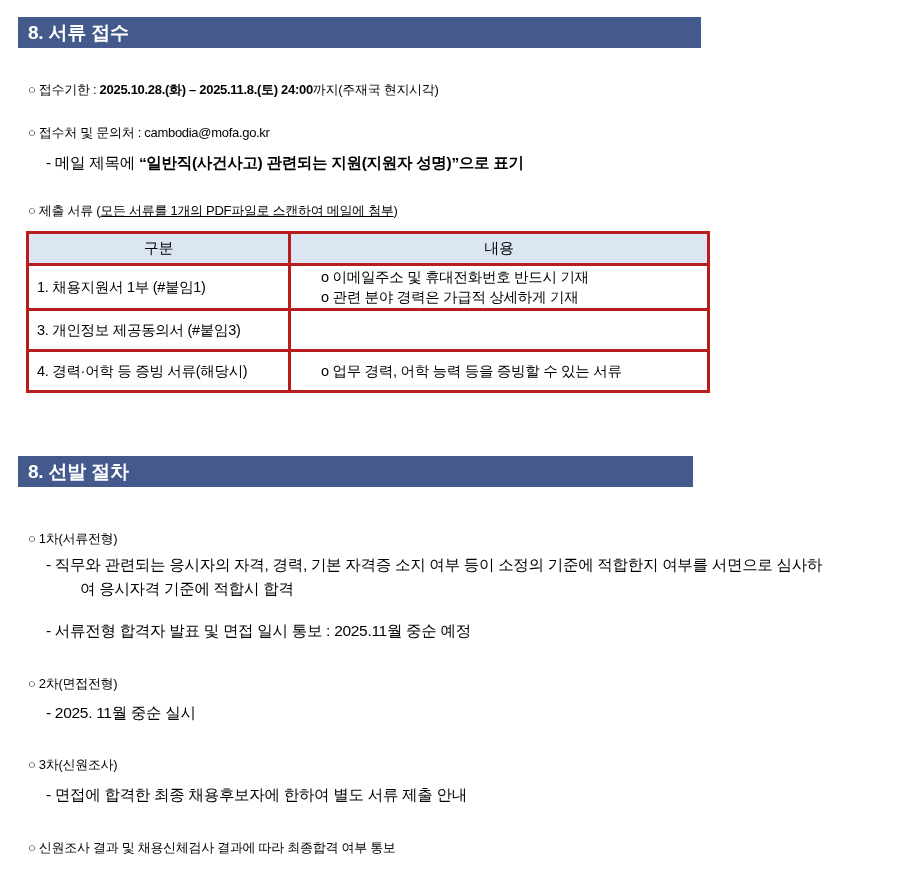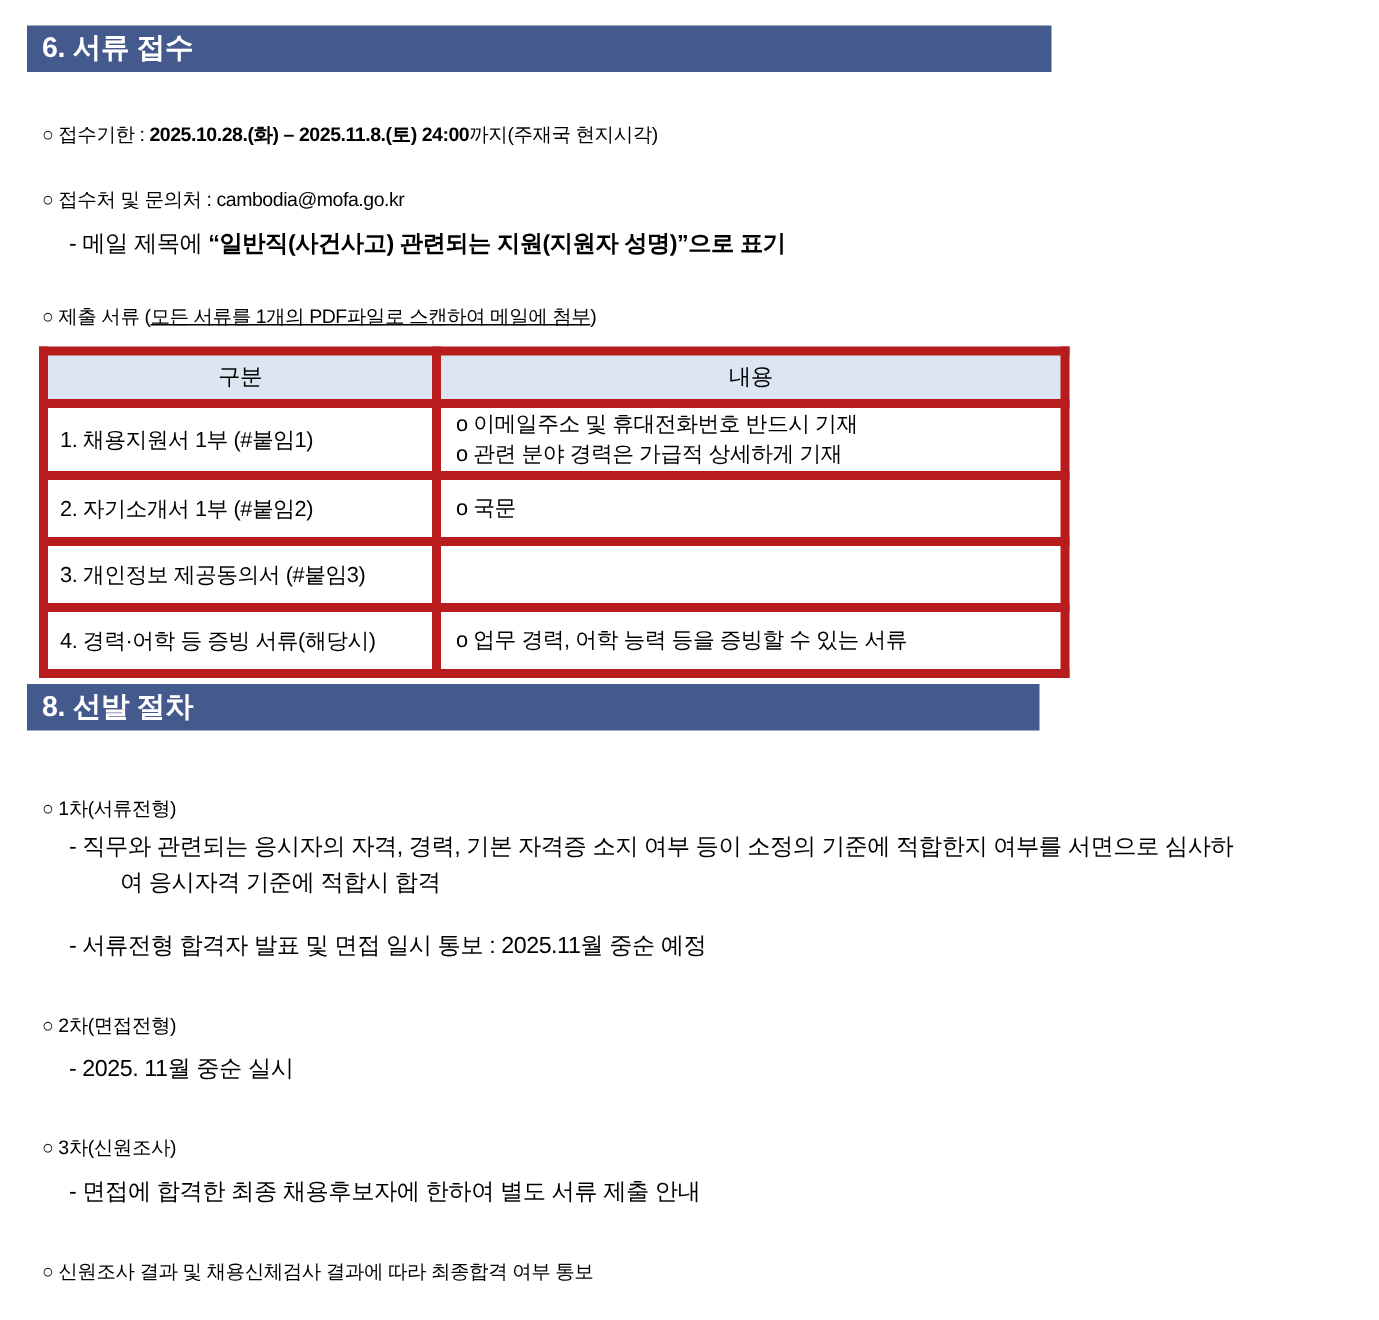--- a/index.html
+++ b/index.html
@@ -73,21 +73,21 @@
   
   .doc-table {
     position: absolute;
     left: 26px;
     top: 231px;
     width: 681px;
     border-collapse: collapse;
     table-layout: fixed;
   }
   .doc-table th, .doc-table td {
-    border: 6px solid #b91c1c;
+    border: 3px solid #b91c1c;
     font-size: 14.5px;
     letter-spacing: -0.3px;
     vertical-align: middle;
   }
   .doc-table th {
     background: #dce6f2;
     font-weight: normal;
     text-align: center;
     height: 27px;
     font-size: 15px;
@@ -96,20 +96,21 @@
     padding-left: 8px;
     height: 36px;
   }
   .doc-table td.cell-content {
     padding-left: 10px;
     height: 36px;
   }
   .doc-table td.cell-content .sub {
     display: block;
     line-height: 20px;
+    margin-left: 20px;
   }
   .col-1 { width: 262px; }
   .col-2 { width: 419px; }
 
   
   #s8-l1 { left: 28px; top: 527px; }
   #s8-d1 {
     left: 46px; top: 553px; width: 875px; white-space: normal;
   }
   #s8-d1 .wrap2 { display: block; padding-left: 34px; }
@@ -118,21 +119,21 @@
   #s8-d3 { left: 46px; top: 701px; }
   #s8-l3 { left: 28px; top: 753px; }
   #s8-d4 { left: 46px; top: 783px; }
   #s8-l4 { left: 28px; top: 836px; }
 </style>
 </head>
 <body>
 
 <div class="page">
 
-  <div id="sec7-bar" class="section-bar">6. 서류 접수</div>
+  <div id="sec7-bar" class="section-bar">8. 서류 접수</div>
 
   <div id="s7-l1" class="bullet-line">
     <span>○ 접수기한 : </span><span class="b">2025.10.28.(화) – 2025.11.8.(토) 24:00</span><span>까지(주재국 현지시각)</span>
   </div>
 
   <div id="s7-l2" class="bullet-line">○ 접수처 및 문의처 : cambodia@mofa.go.kr</div>
 
   <div id="s7-l3" class="dash-line">
     <span>- 메일 제목에 </span><span class="b">“일반직(사건사고) 관련되는 지원(지원자 성명)”</span><span class="b">으로 표기</span>
   </div>
@@ -151,26 +152,20 @@
         <th>구분</th>
         <th>내용</th>
       </tr>
     </thead>
     <tbody>
       <tr>
         <td class="cell-label">1. 채용지원서 1부 (#붙임1)</td>
         <td class="cell-content">
           <span class="sub">ο 이메일주소 및 휴대전화번호 반드시 기재</span>
           <span class="sub">ο 관련 분야 경력은 가급적 상세하게 기재</span>
-        </td>
-      </tr>
-      <tr>
-        <td class="cell-label">2. 자기소개서 1부 (#붙임2)</td>
-        <td class="cell-content">
-          <span class="sub">ο 국문</span>
         </td>
       </tr>
       <tr>
         <td class="cell-label">3. 개인정보 제공동의서 (#붙임3)</td>
         <td class="cell-content">
           <span class="sub"></span>
         </td>
       </tr>
       <tr>
         <td class="cell-label">4. 경력·어학 등 증빙 서류(해당시)</td>

